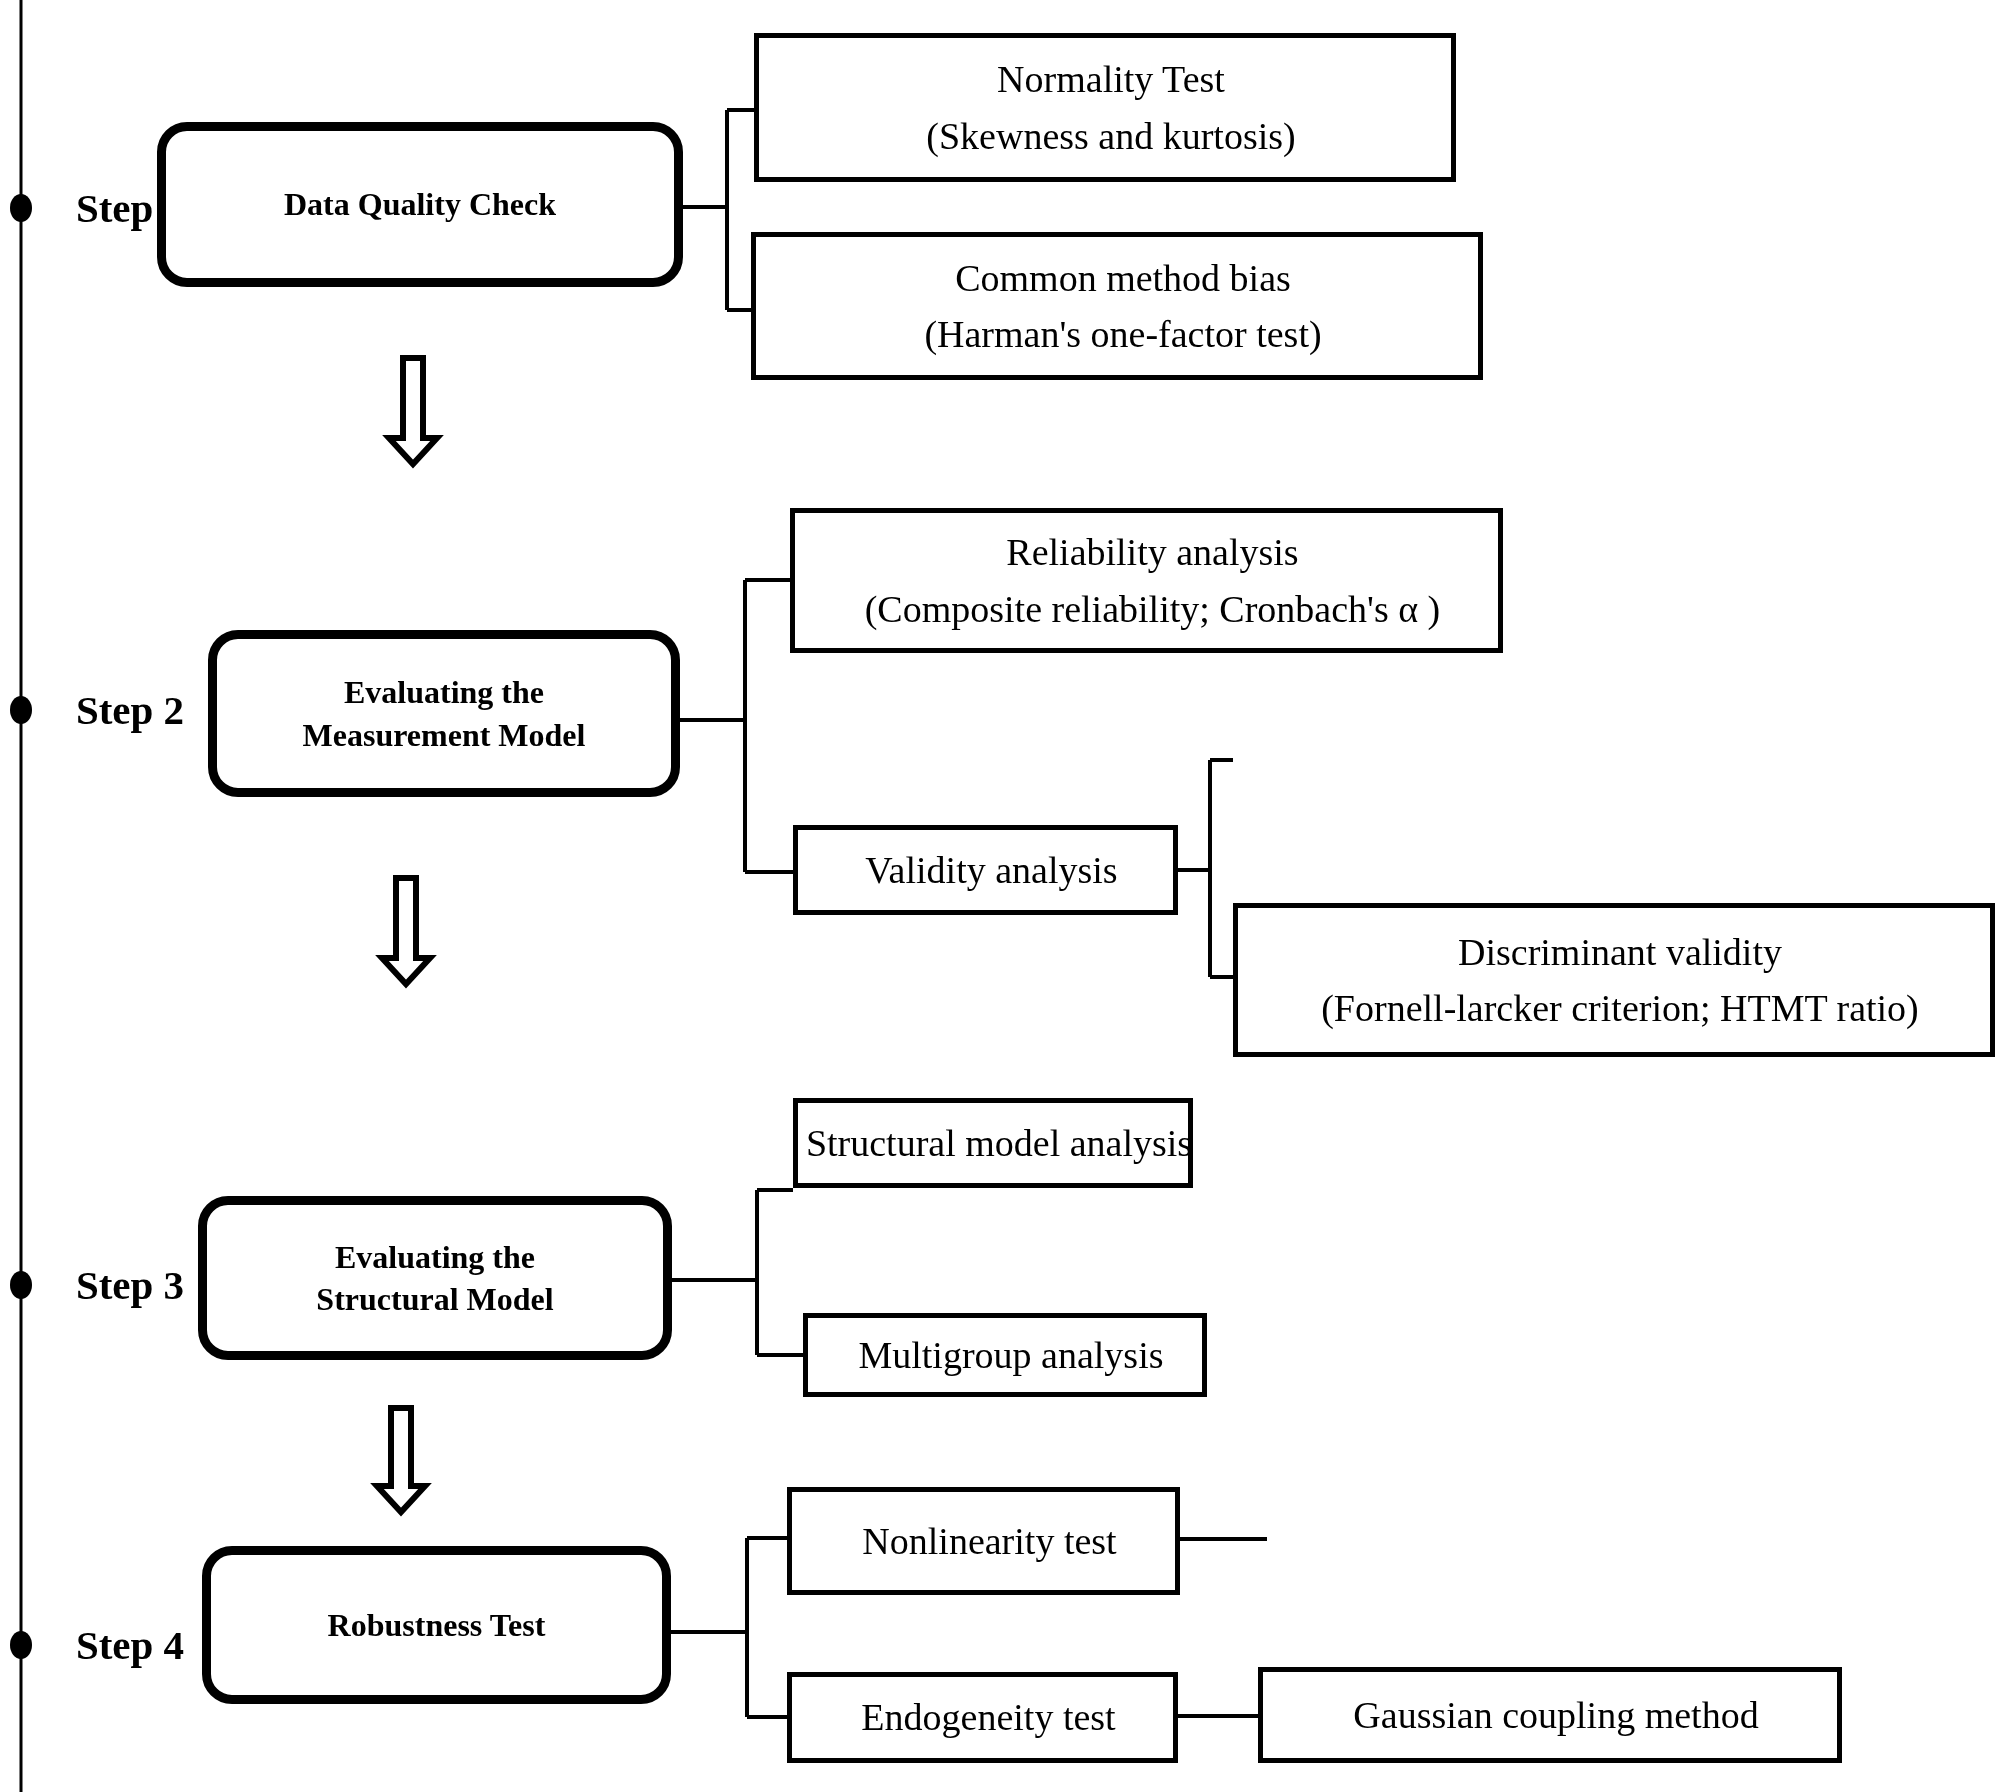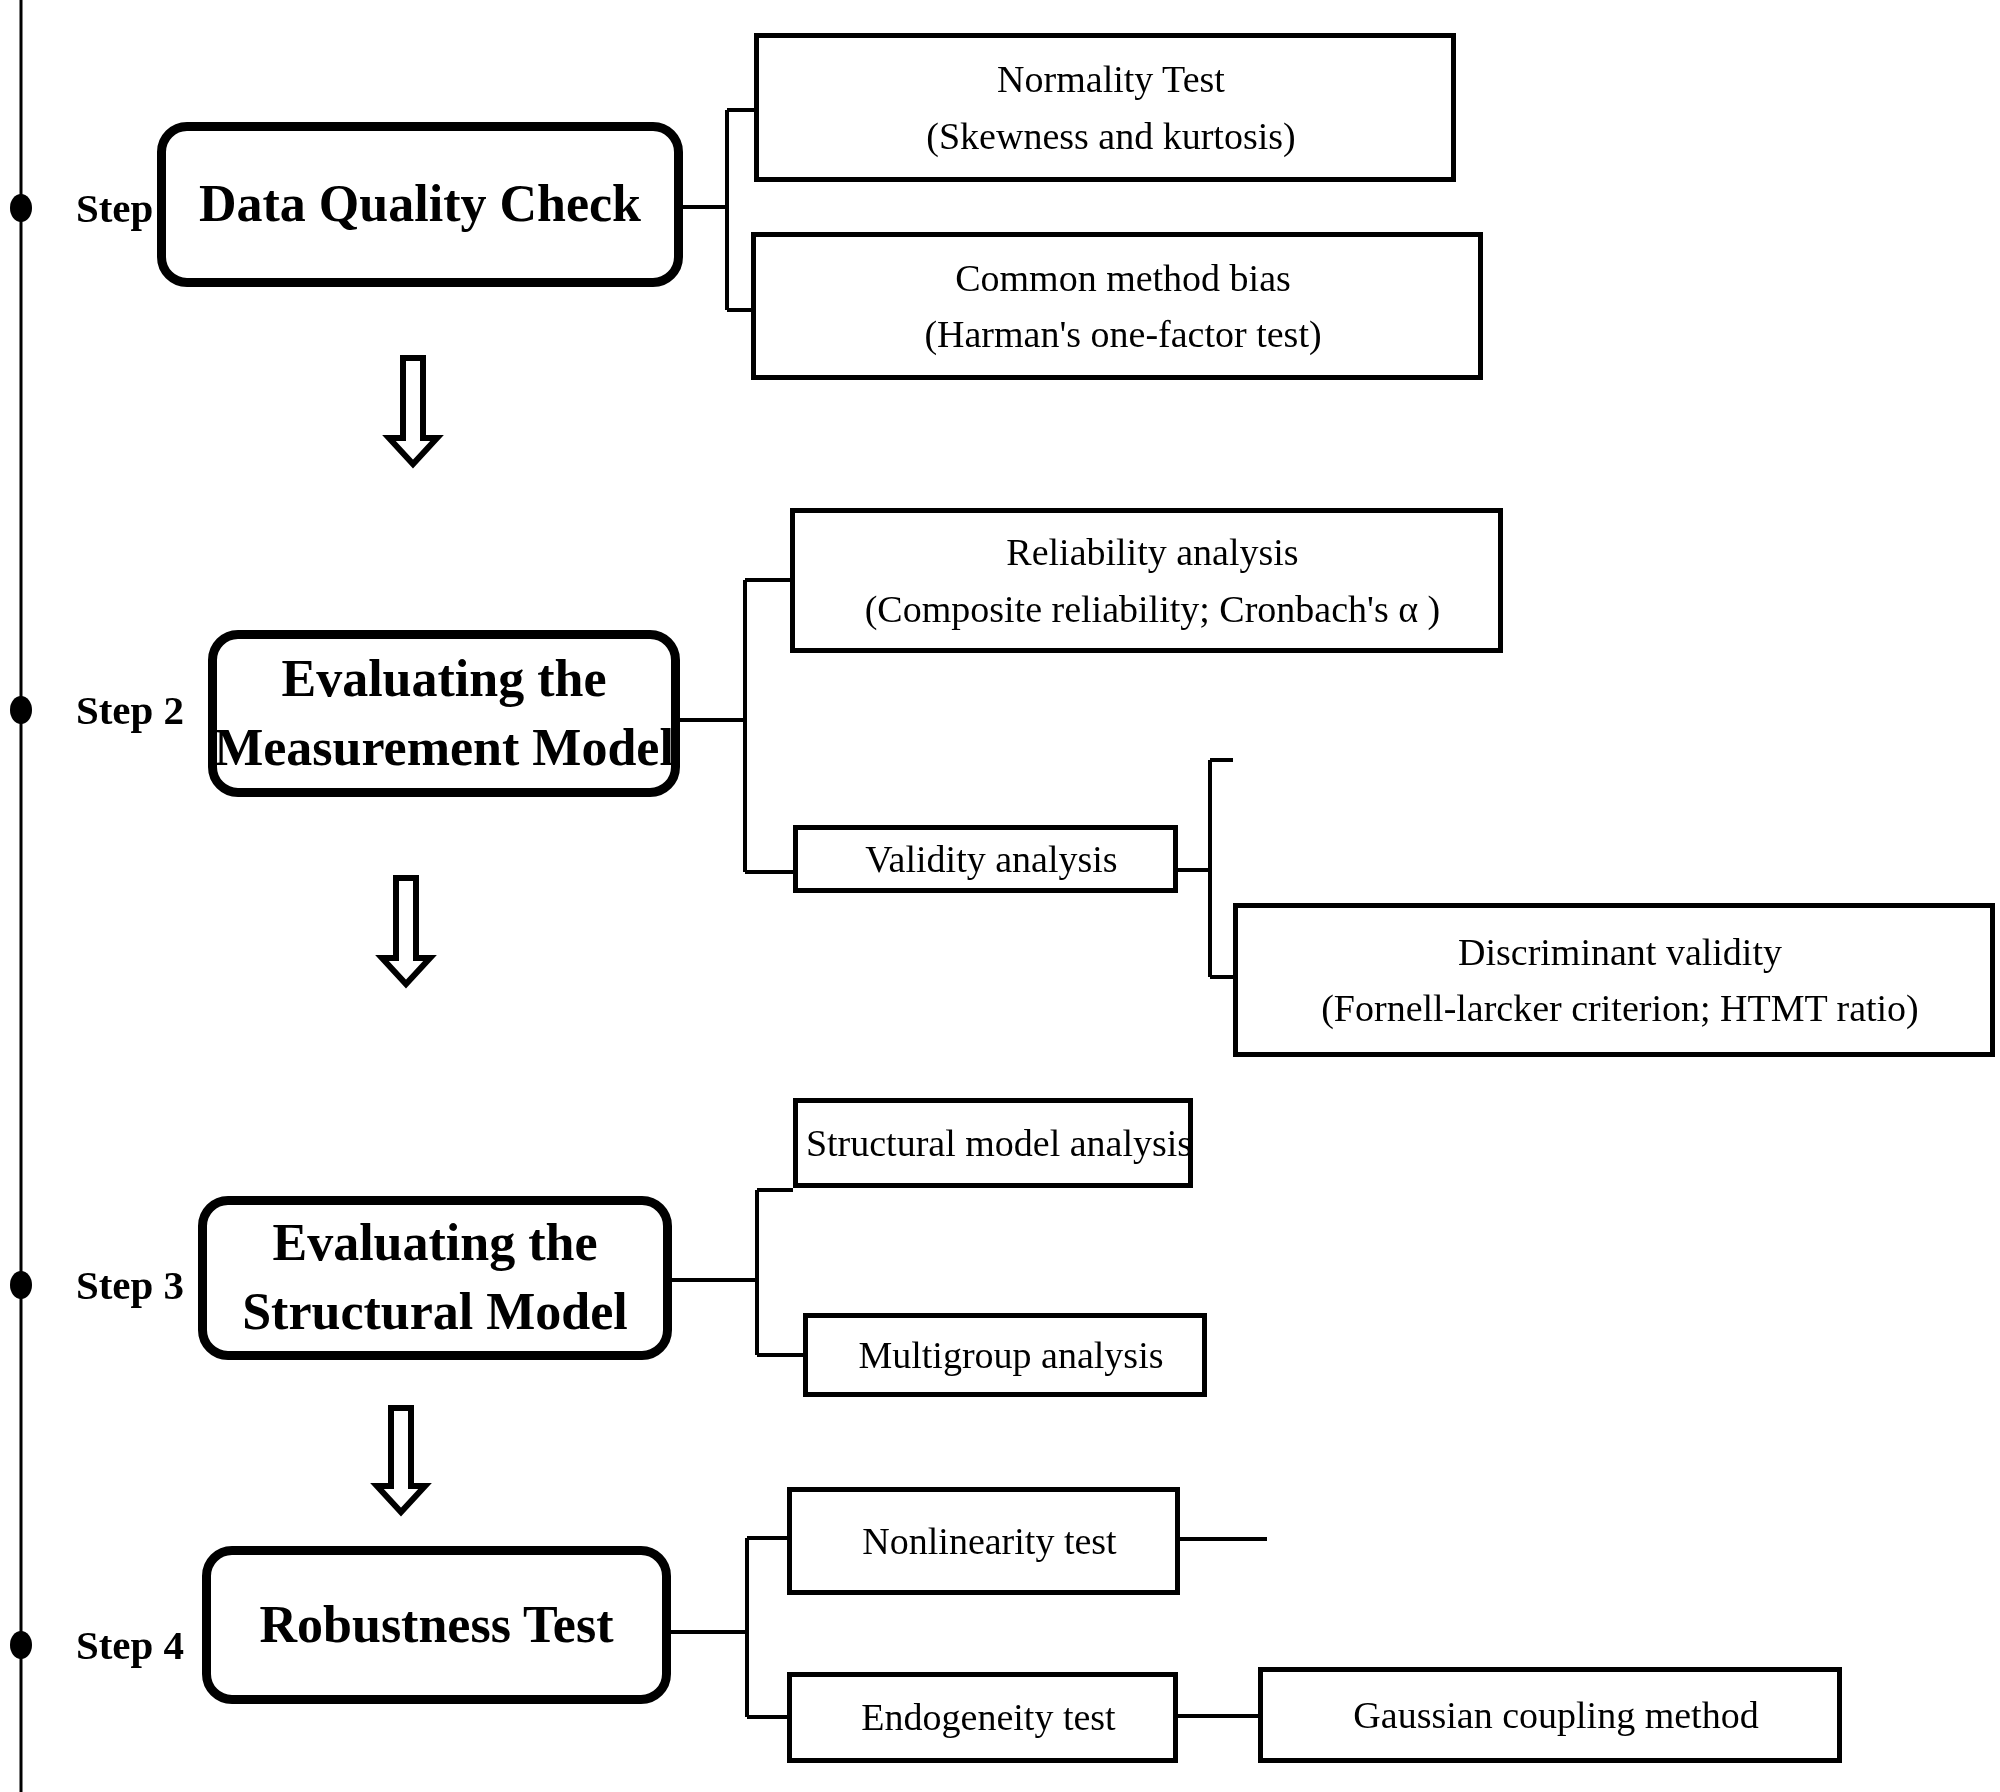--- a/index.html
+++ b/index.html
@@ -13,21 +13,21 @@
   }
   .wires{position:absolute;left:0;top:0;width:2000px;height:1792px;}
   .steplabel{
     position:absolute;left:50px;width:160px;height:58px;line-height:58px;
     font-weight:bold;font-size:41px;text-align:center;white-space:nowrap;
   }
   .stepbox{
     position:absolute;
     border:9px solid #000;border-radius:30px;background:#fff;
     display:flex;flex-direction:column;justify-content:center;align-items:center;
-    font-weight:bold;font-size:52px;line-height:1.32;text-align:right;
+    font-weight:bold;font-size:32px;line-height:1.32;text-align:right;
     box-sizing:border-box;
   }
   .node{
     position:absolute;
     border:5px solid #000;background:#fff;
     display:flex;flex-direction:column;justify-content:center;align-items:center;
     font-size:38px;line-height:1.48;text-align:center;
     box-sizing:border-box;
     padding-left:12px;
   }
@@ -93,21 +93,21 @@
   </div>
   <div class="node" style="left:790px;top:508px;width:713px;height:145px;">
     <span class="l">Reliability analysis</span>
     <span class="l">(Composite reliability; Cronbach's α )</span>
   </div>
 
   <div class="node" style="left:751px;top:232px;width:732px;height:148px;">
     <span class="l">Common method bias</span>
     <span class="l">(Harman's one-factor test)</span>
   </div>
-  <div class="node" style="left:793px;top:825px;width:385px;height:68px;">
+  <div class="node" style="left:793px;top:825px;width:385px;height:90px;">
     <span class="l">Validity analysis</span>
   </div>
   <div class="node" style="left:1233px;top:903px;width:762px;height:154px;">
     <span class="l">Discriminant validity</span>
     <span class="l">(Fornell-larcker criterion; HTMT ratio)</span>
   </div>
 
   <div class="node" style="left:793px;top:1098px;width:400px;height:90px;">
     <span class="l">Structural model analysis</span>
   </div>

